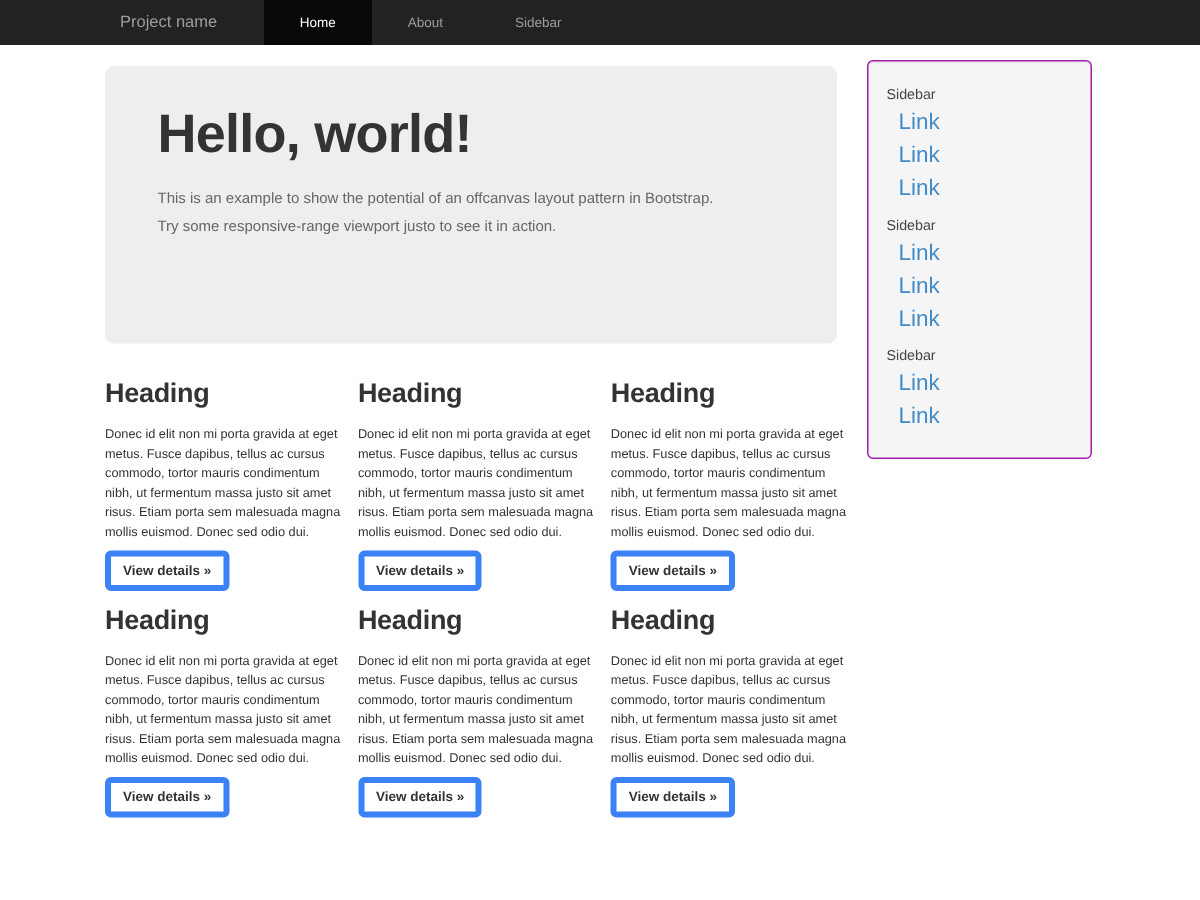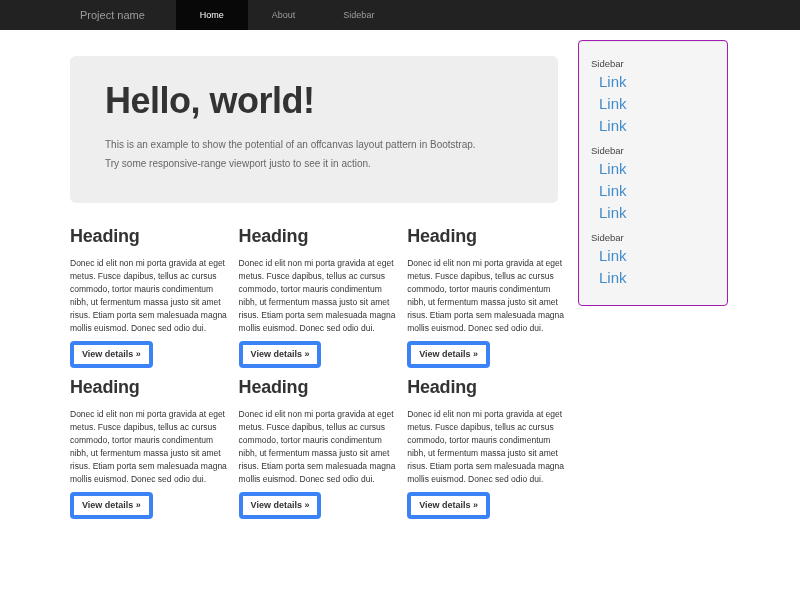--- a/index.html
+++ b/index.html
@@ -25,21 +25,21 @@
   }
   .nav-item.active { background:#080808; color:#ffffff; }
 
   
   .container { width:660px; margin:0 auto; }
   .row { display:flex; align-items:flex-start; }
   .main-col { width:506px; }
 
   
   .jumbotron {
-    margin-top:26px; margin-right:18px; height:147px;
+    margin-top:14px; margin-right:18px; height:185px;
     background:#eeeeee; border-radius:6px;
     padding:25px 30px 0 35px;
   }
   .jumbotron h1 {
     margin:0; font-size:36px; line-height:40px; font-weight:600;
     color:#333333; letter-spacing:-0.5px;
   }
   .jumbotron p {
     margin:14px 0 0; font-size:10px; line-height:19px; color:#666666;
     max-width:385px;

